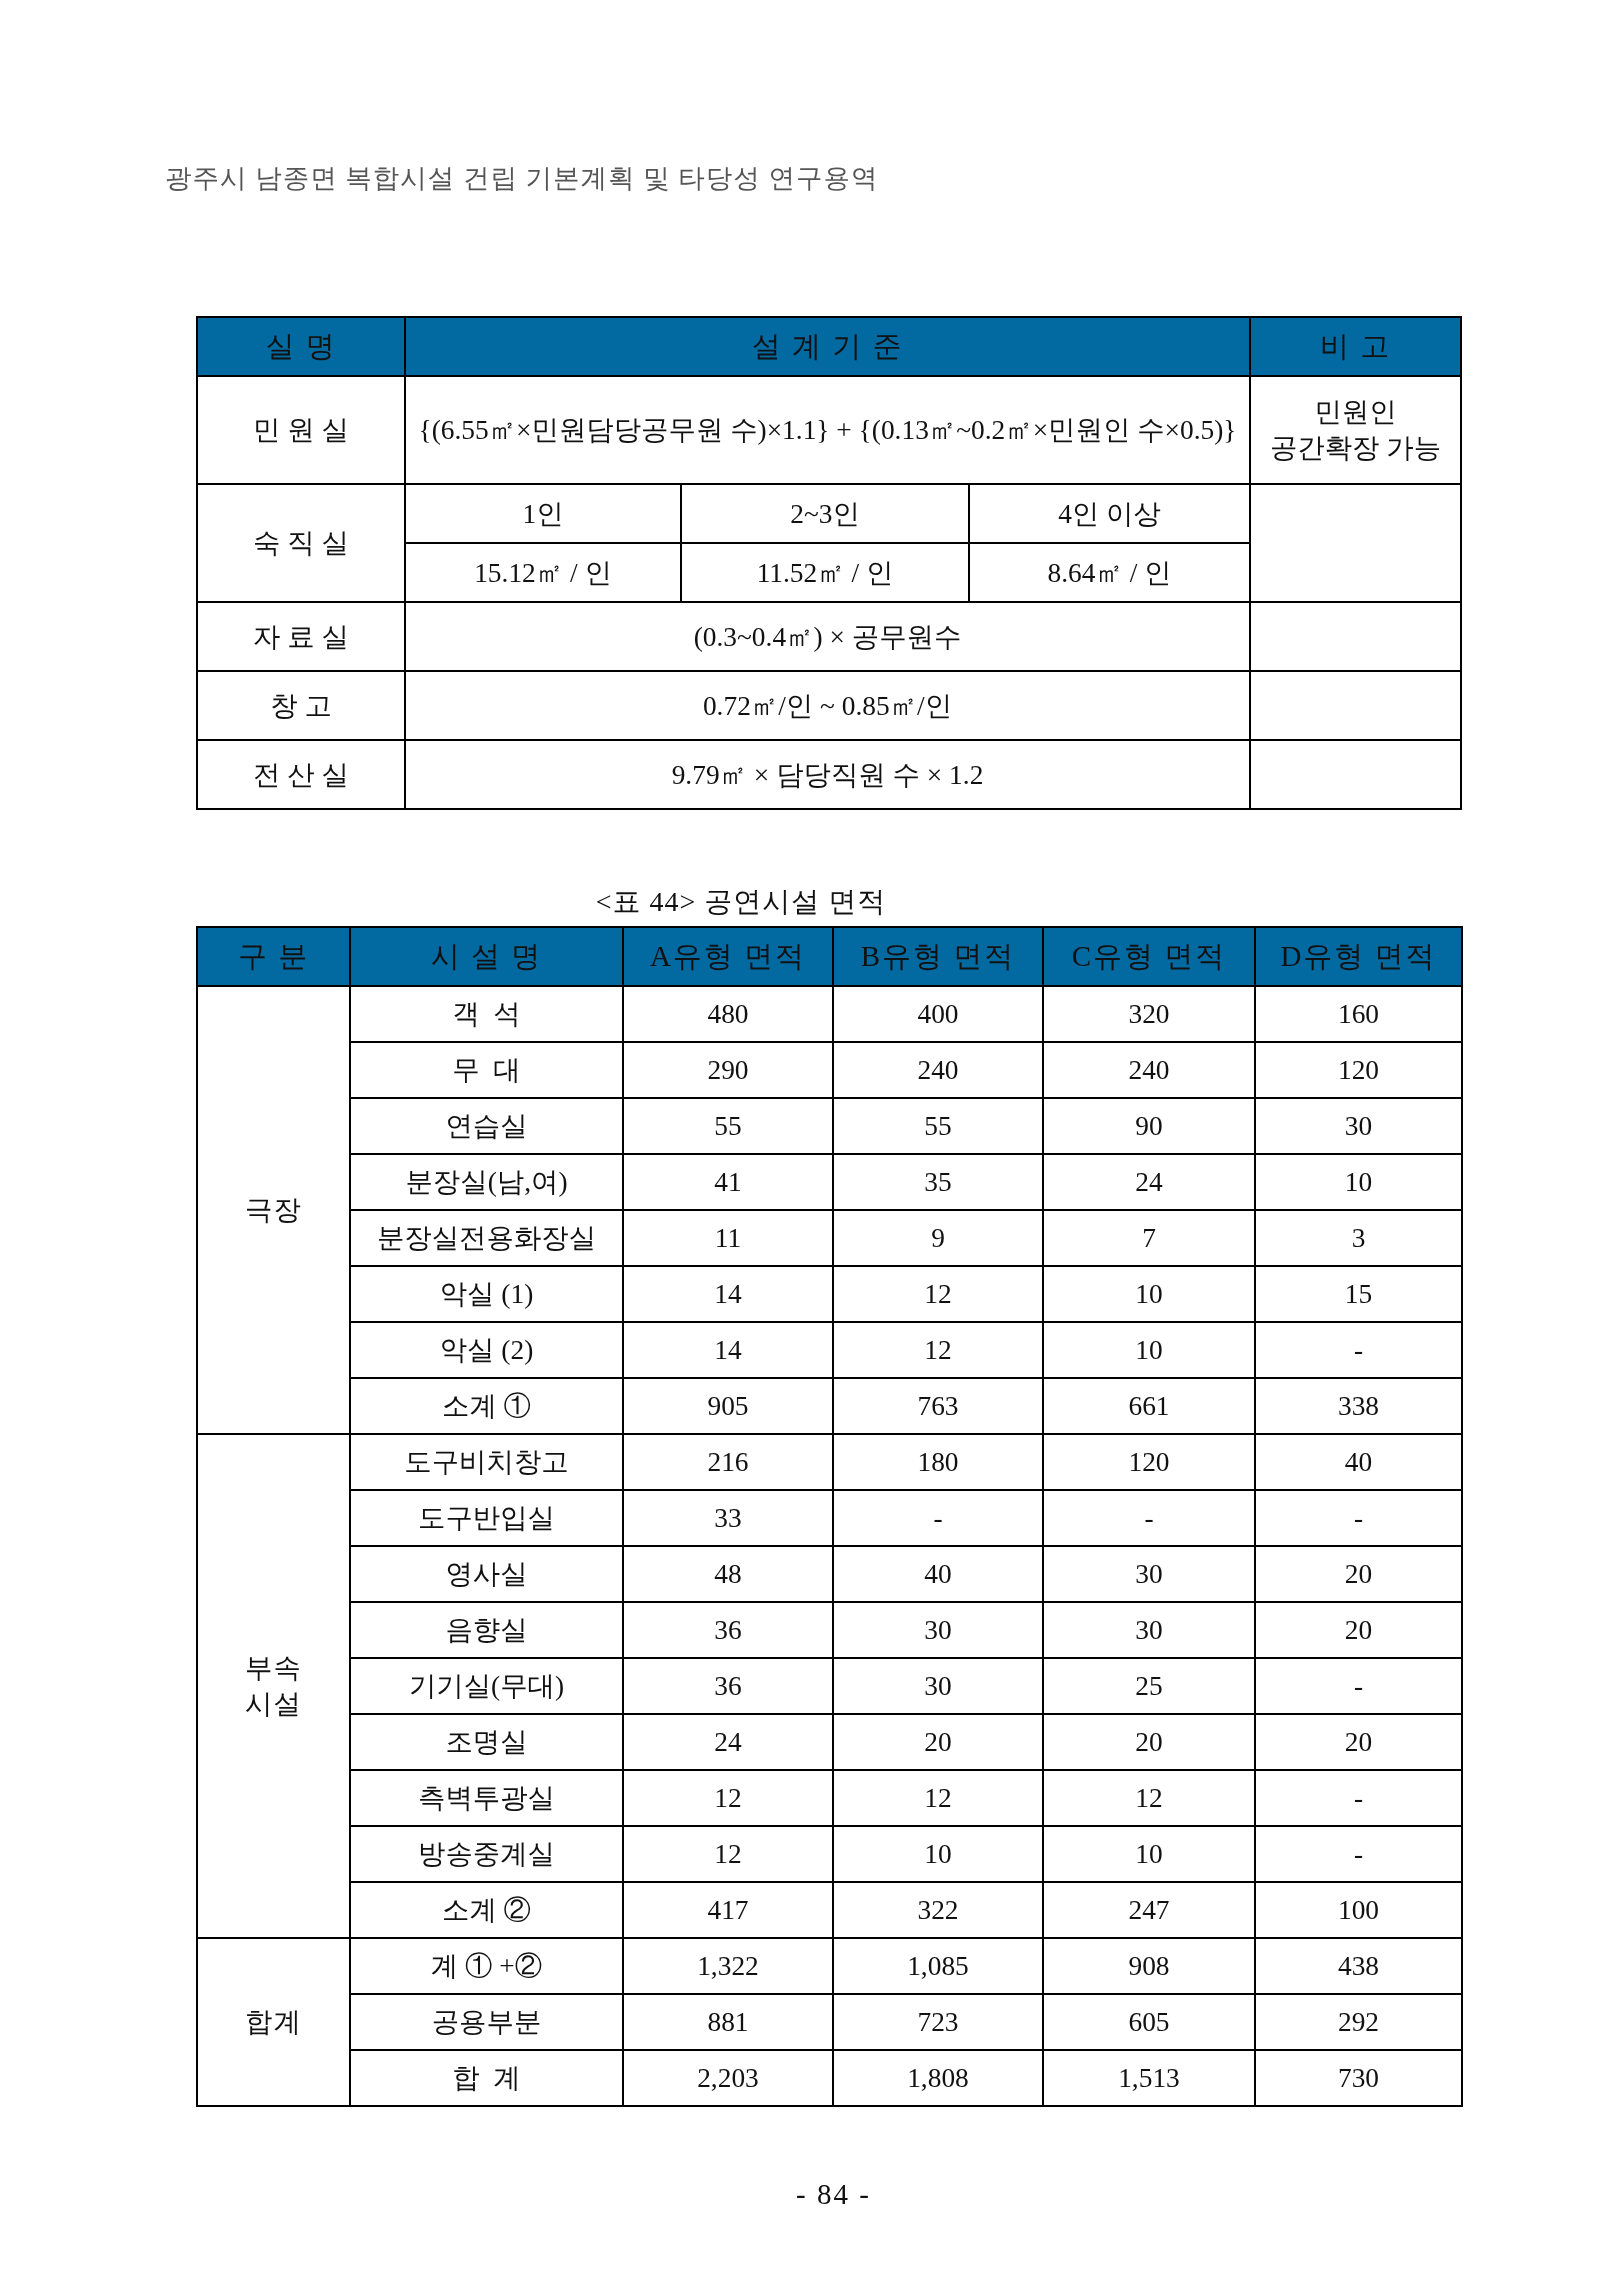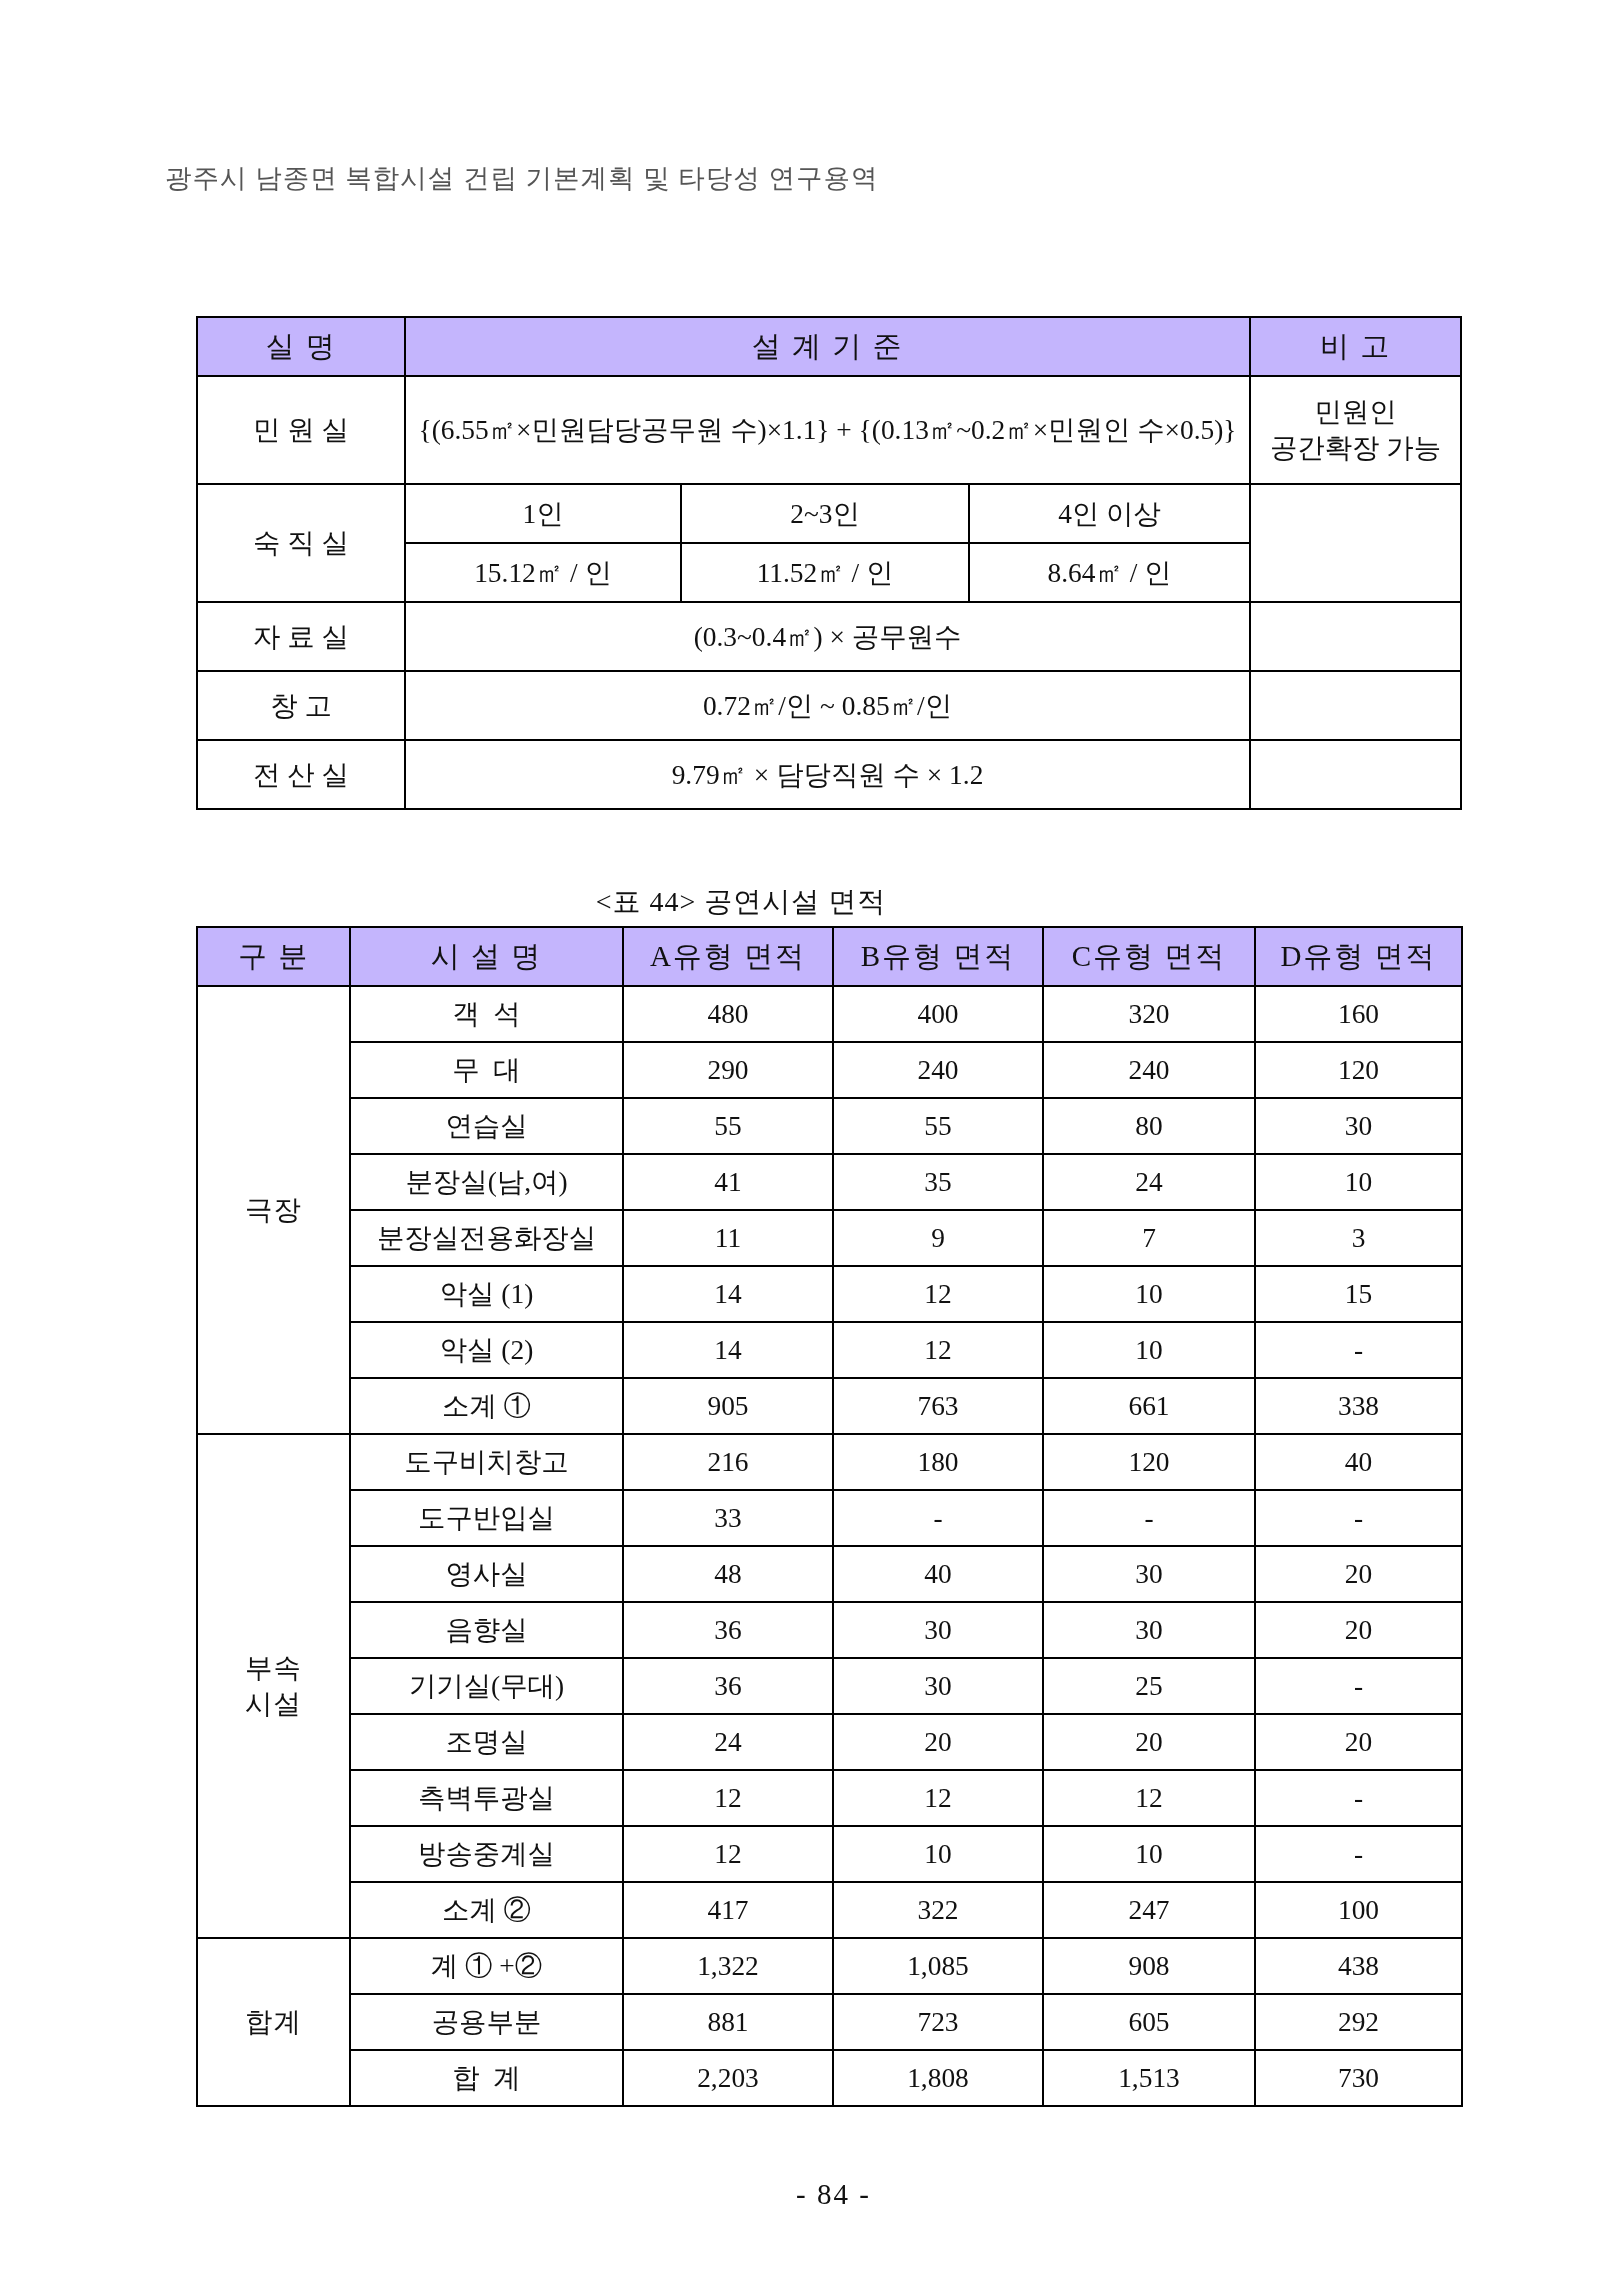--- a/index.html
+++ b/index.html
@@ -22,21 +22,21 @@
     text-align:center;vertical-align:middle;
     font-weight:normal;
     white-space:pre-wrap;
     padding:2px 5.9px;
     box-sizing:border-box;
     font-size:27.4px;
     overflow:hidden;
   }
   .t1{position:absolute;left:196px;top:316px;width:1264px;}
   .t2{position:absolute;left:196px;top:926px;width:1012px;}
-  .t1 th,.t2 th{background:#c4b5fd;font-size:29px;letter-spacing:2px;border-bottom:2.9px solid #000;}
+  .t1 th,.t2 th{background:#0369a1;font-size:29px;letter-spacing:2px;border-bottom:2.9px solid #000;}
   .t1 table,.t2 table{border:2.9px solid #000;width:100%;}
   .t1 tr.hrow{height:59px;}
   .t1 tr.r-minwon{height:108px;}
   .t1 tr.r-sub{height:59px;}
   .t1 tr.r-plain{height:69px;}
   .t1 tr.r-minwon td,.t1 tr.r-plain td{border-top:2.9px solid #000;}
   .t2 tr.hrow{height:59px;}
   .t2 tbody tr{height:56px;}
   .t2 tbody tr.group-start td{border-top:2.9px solid #000;}
   .group-cell{letter-spacing:1px;}
@@ -147,21 +147,21 @@
             <td>무  대</td>
             <td>290</td>
             <td>240</td>
             <td>240</td>
             <td>120</td>
           </tr>
           <tr>
             <td>연습실</td>
             <td>55</td>
             <td>55</td>
-            <td>80</td>
+            <td>90</td>
             <td>30</td>
           </tr>
           <tr>
             <td>분장실(남,여)</td>
             <td>41</td>
             <td>35</td>
             <td>24</td>
             <td>10</td>
           </tr>
           <tr>

